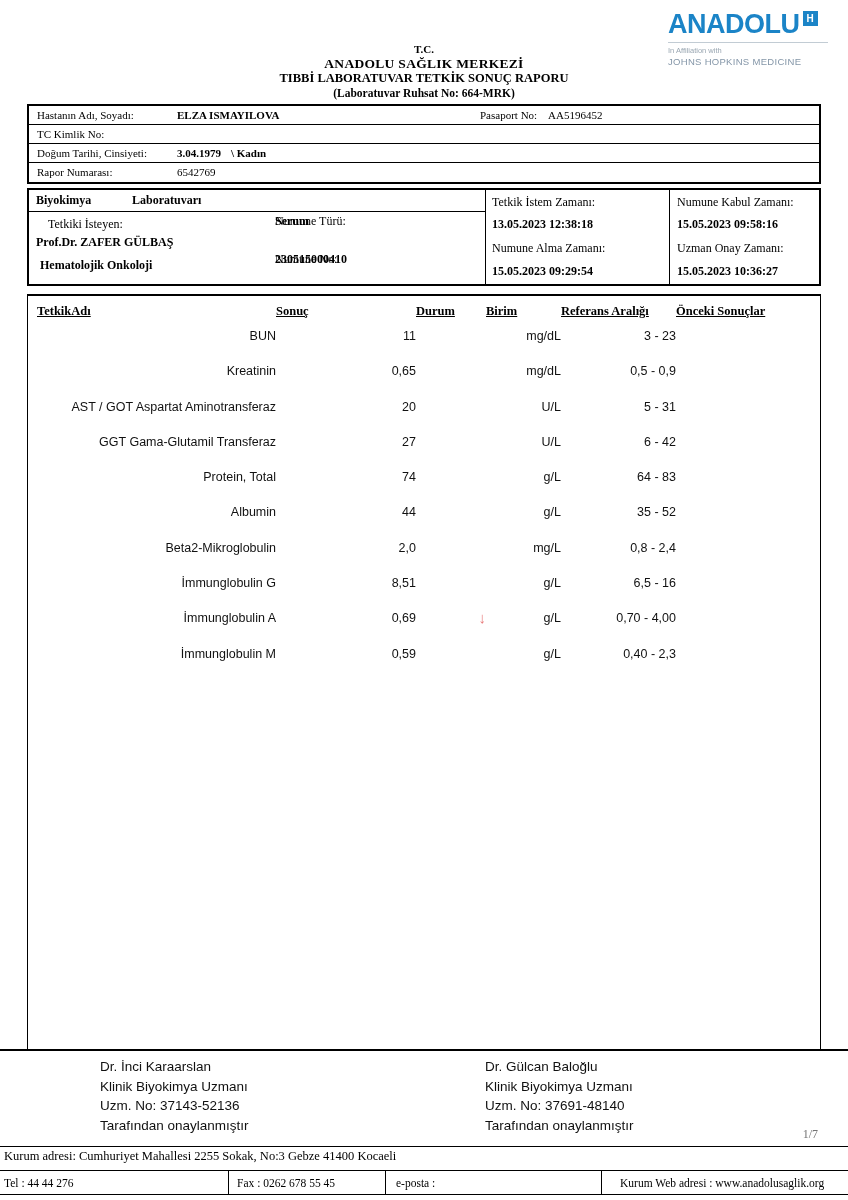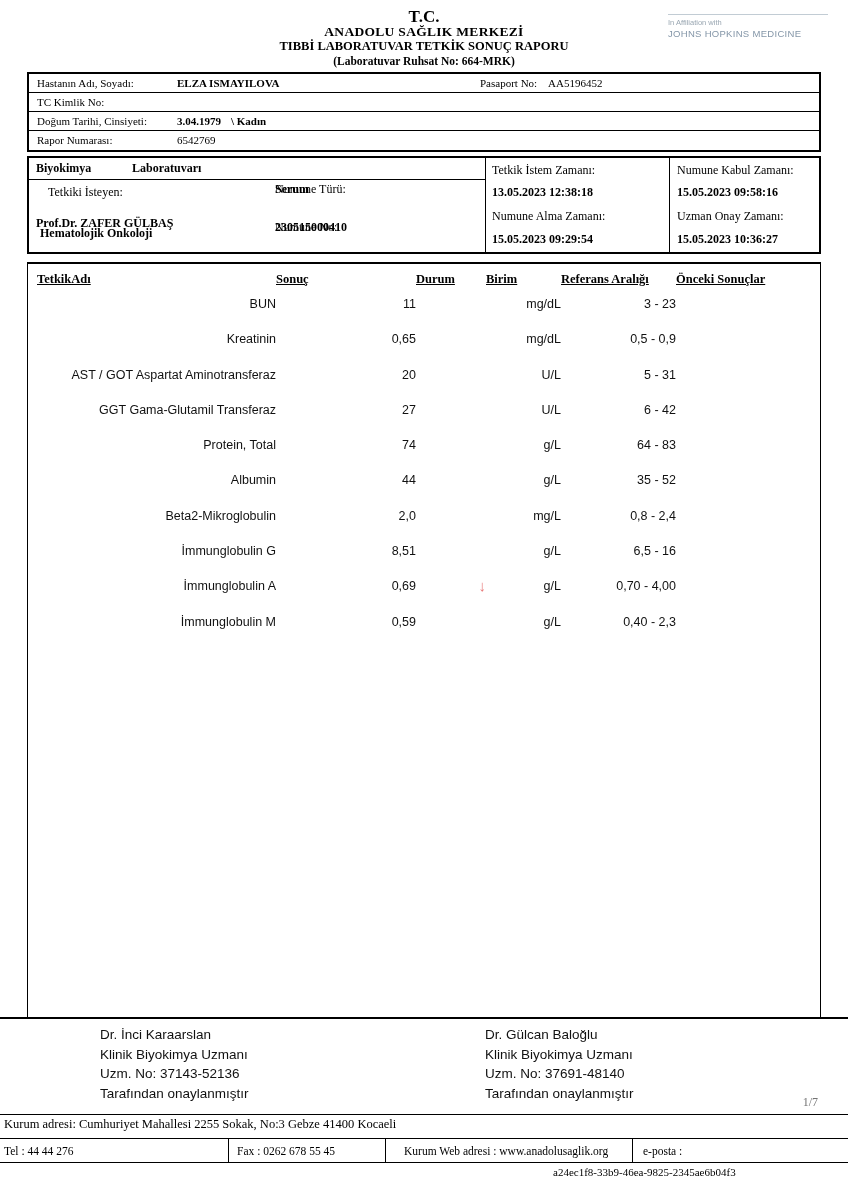--- a/index.html
+++ b/index.html
@@ -5,21 +5,21 @@
   * { margin:0; padding:0; box-sizing:border-box; }
   html,body { background:#fff; }
   .page {
     width:848px; height:1200px; background:#fff; position:relative;
     font-family:"Liberation Serif", serif; color:#000; overflow:hidden;
     margin:0 auto;
   }
 
   
   .doc-header { padding-top:10px; text-align:center; font-weight:bold; line-height:14.5px; }
-  .h-line1 { font-size:17px; }
+  .h-line1 { font-size:11px;margin-top:32px; }
   .h-line2 { font-size:13.5px; letter-spacing:.3px; }
   .h-line3 { font-size:12.5px; }
   .h-line4 { font-size:11.5px; }
 
   
   .logo { position:absolute; top:10px; right:20px; width:160px; }
   .logo-brand-row { display:flex; align-items:flex-start; }
   .logo-brand { font-family:"Liberation Sans", sans-serif; font-weight:bold; font-size:27px; line-height:28px; color:var(--brand-blue,#1b84c7); letter-spacing:-.5px; }
   .logo-h { width:15px; height:15px; background:var(--brand-blue,#1b84c7); color:#fff; font-family:"Liberation Sans",sans-serif; font-weight:bold; font-size:10px; display:flex; align-items:center; justify-content:center; margin-left:3px; margin-top:1px; }
   .logo-rule { border-top:1px solid #c2ccd4; margin:4px 0 3px; }
@@ -80,20 +80,24 @@
 <div class="page">
 
   <div class="doc-header">
     <div class="h-line1">T.C.</div>
     <div class="h-line2">ANADOLU SAĞLIK MERKEZİ</div>
     <div class="h-line3">TIBBİ LABORATUVAR TETKİK SONUÇ RAPORU</div>
     <div class="h-line4">(Laboratuvar Ruhsat No: 664-MRK)</div>
   </div>
 
   <div class="logo">
+    <div class="logo-brand-row">
+      <span class="logo-brand">ANADOLU</span>
+      <span class="logo-h">H</span>
+    </div>
     <div class="logo-rule"></div>
     <div class="logo-aff1">In Affiliation with</div>
     <div class="logo-aff2">JOHNS HOPKINS MEDICINE</div>
   </div>
 
   <div class="patient-box">
     <div class="p-row">
       <span class="p-label">Hastanın Adı, Soyadı:</span>
       <span class="p-value">ELZA ISMAYILOVA</span>
       <span class="p-abs-label">Pasaport No:</span>
@@ -112,21 +116,21 @@
       <span class="p-value plain">6542769</span>
     </div>
   </div>
 
   <div class="lab-box">
     <span class="bold" style="left:7px; top:3px;">Biyokimya</span>
     <span class="bold" style="left:103px; top:3px;">Laboratuvarı</span>
     <div class="lab-rule"></div>
 
     <span style="left:7px; top:27px;margin-left:12px;">Tetkiki İsteyen:</span>
-    <span class="bold" style="left:7px; top:58px;">Prof.Dr. ZAFER GÜLBAŞ</span>
+    <span class="bold" style="left:7px; top:45px;">Prof.Dr. ZAFER GÜLBAŞ</span>
     <span class="bold" style="left:11px; top:68px;">Hematolojik Onkoloji</span>
 
     <span style="left:246px; top:24px;">
         <span>Numune Türü:</span> 
         <span class="bold">Serum</span>
       </span>
     <span style="left:246px; top:62px;">
         <span>Numune No:</span> 
         <span class="bold">230515000410</span>
       </span>
@@ -255,21 +259,21 @@
       <div>Tarafından onaylanmıştır</div>
     </div>
     <div class="page-indicator">1/7</div>
   </div>
 
   <div class="footer-address">Kurum adresi: Cumhuriyet Mahallesi 2255 Sokak, No:3 Gebze 41400 Kocaeli</div>
 
   <div class="footer-contact">
     <div class="fc-cell fc-tel">Tel : 44 44 276</div>
     <div class="fc-cell fc-fax">Fax : 0262 678 55 45</div>
+    <div class="fc-cell fc-email">e-posta :</div>
     <div class="fc-cell fc-web">Kurum Web adresi : www.anadolusaglik.org</div>
-    <div class="fc-cell fc-email">e-posta :</div>
   </div>
 
   <div class="footer-bottom">
     <div class="document-code">a24ec1f8-33b9-46ea-9825-2345ae6b04f3</div>
   </div>
 
 </div>
 
 </body></html>

